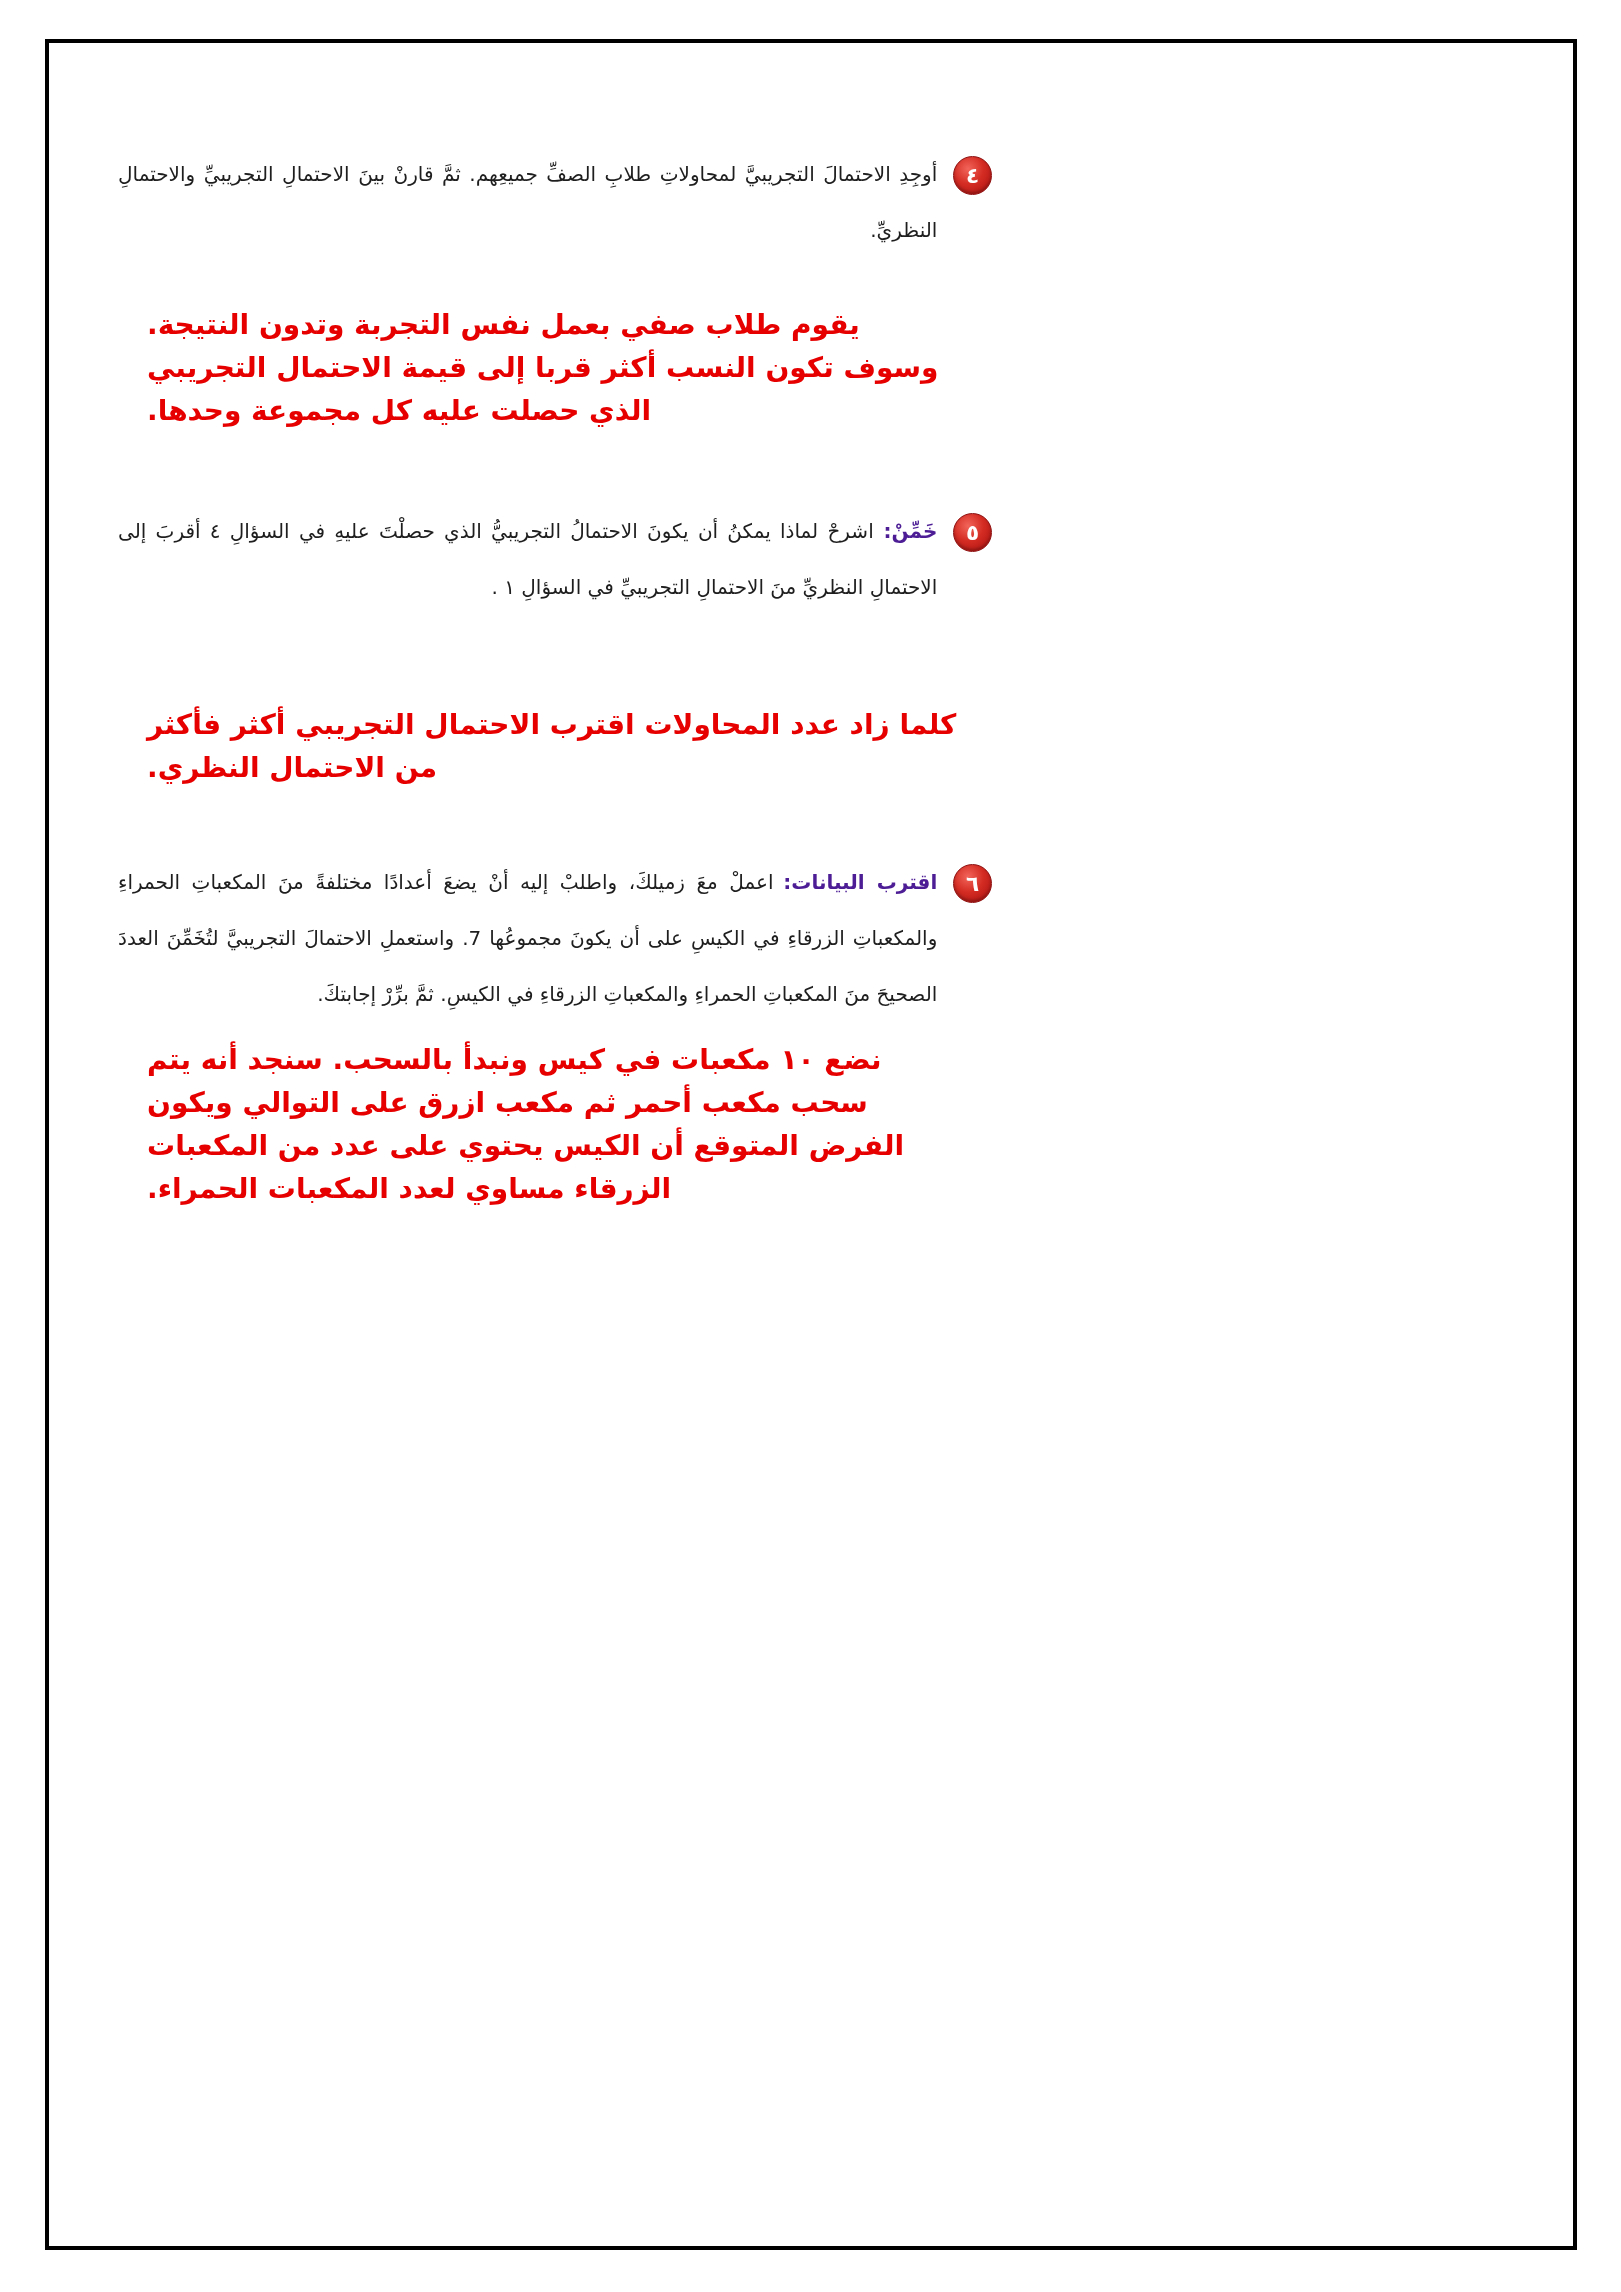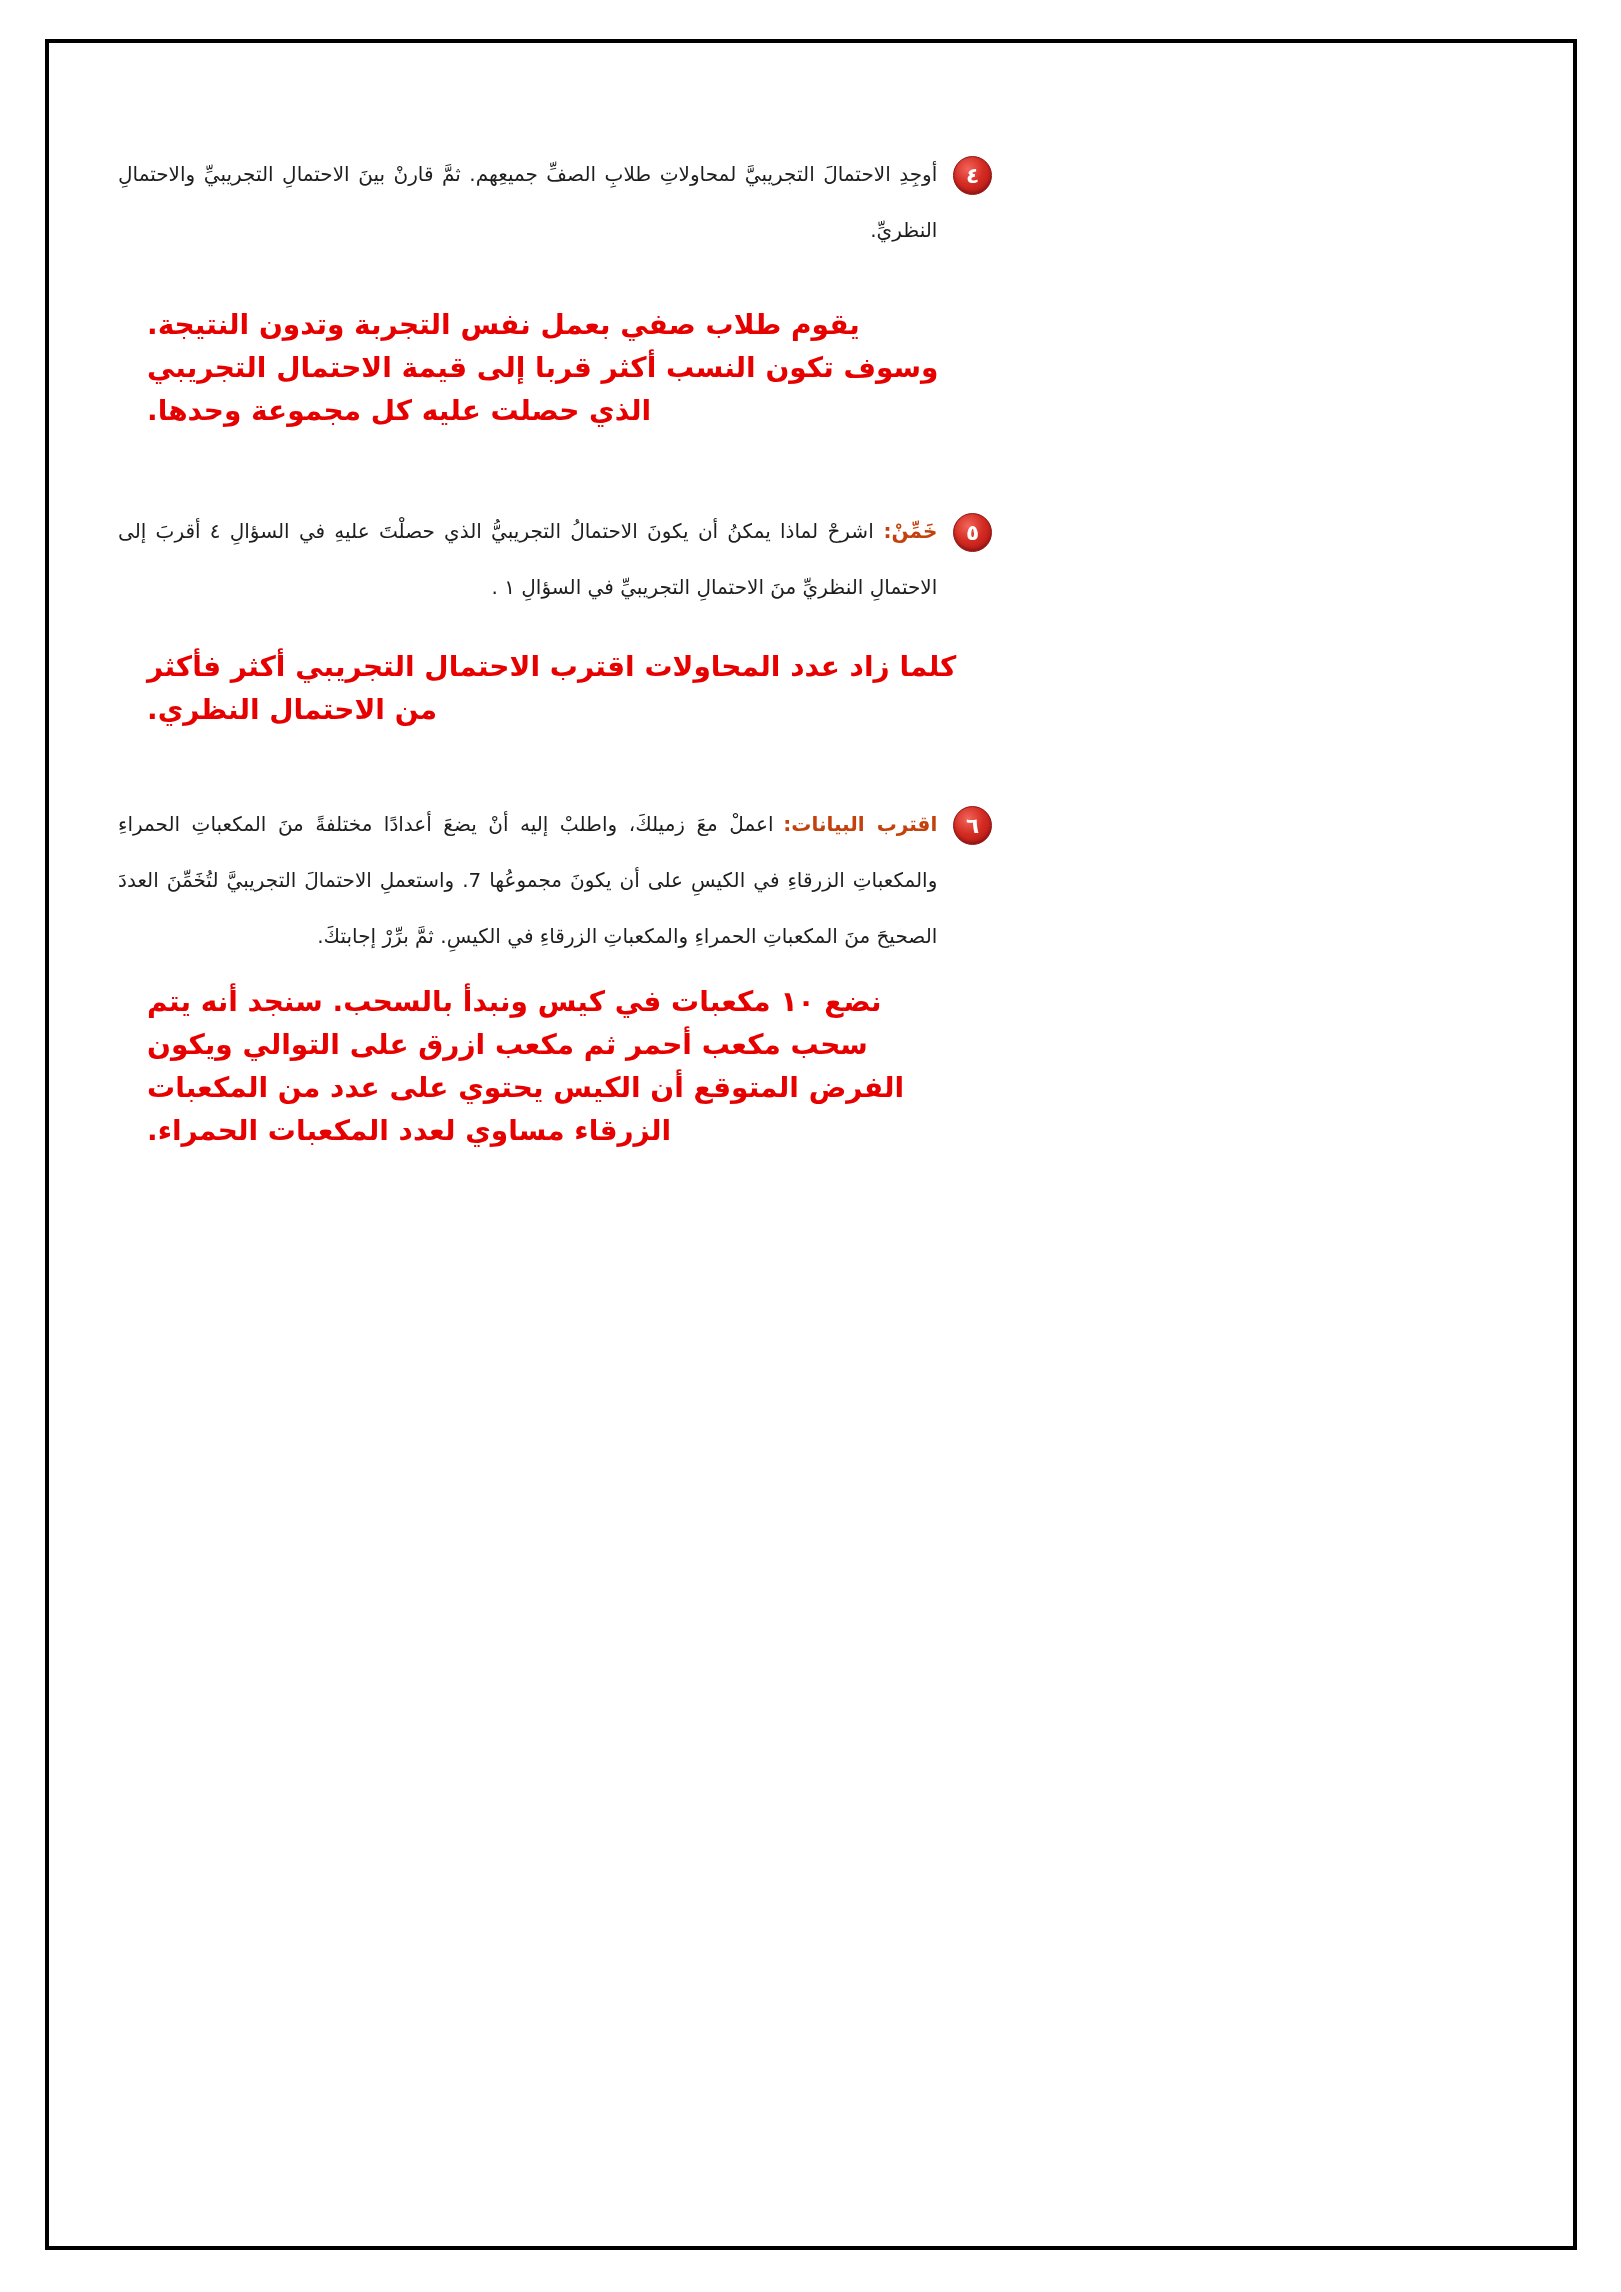--- a/index.html
+++ b/index.html
@@ -54,37 +54,37 @@
   }
 
   .qtext {
     font-size: 20px;
     line-height: 56px;
     text-align: justify;
     flex: 1 1 auto;
   }
 
   .keyword {
-    color: #c2410c;
+    color: #4c1d95;
     font-weight: bold;
     margin-left: 9.8px;
   }
 
   .answer {
     color: #e60000;
     font-weight: bold;
     font-size: 28px;
     line-height: 43px;
     text-align: left;
     padding: 0 29px;
   }
 
   .answer-4 { margin-top: 45px; }
   .question-5 { margin-top: 71px; }
-  .answer-5 { margin-top: 30px; }
+  .answer-5 { margin-top: 88px; }
   .question-6 { margin-top: 65px; }
   .answer-6 { margin-top: 16px; }
 </style>
 </head>
 <body>
 
 <div class="frame">
   <div class="content">
 
     <div class="question question-4">

